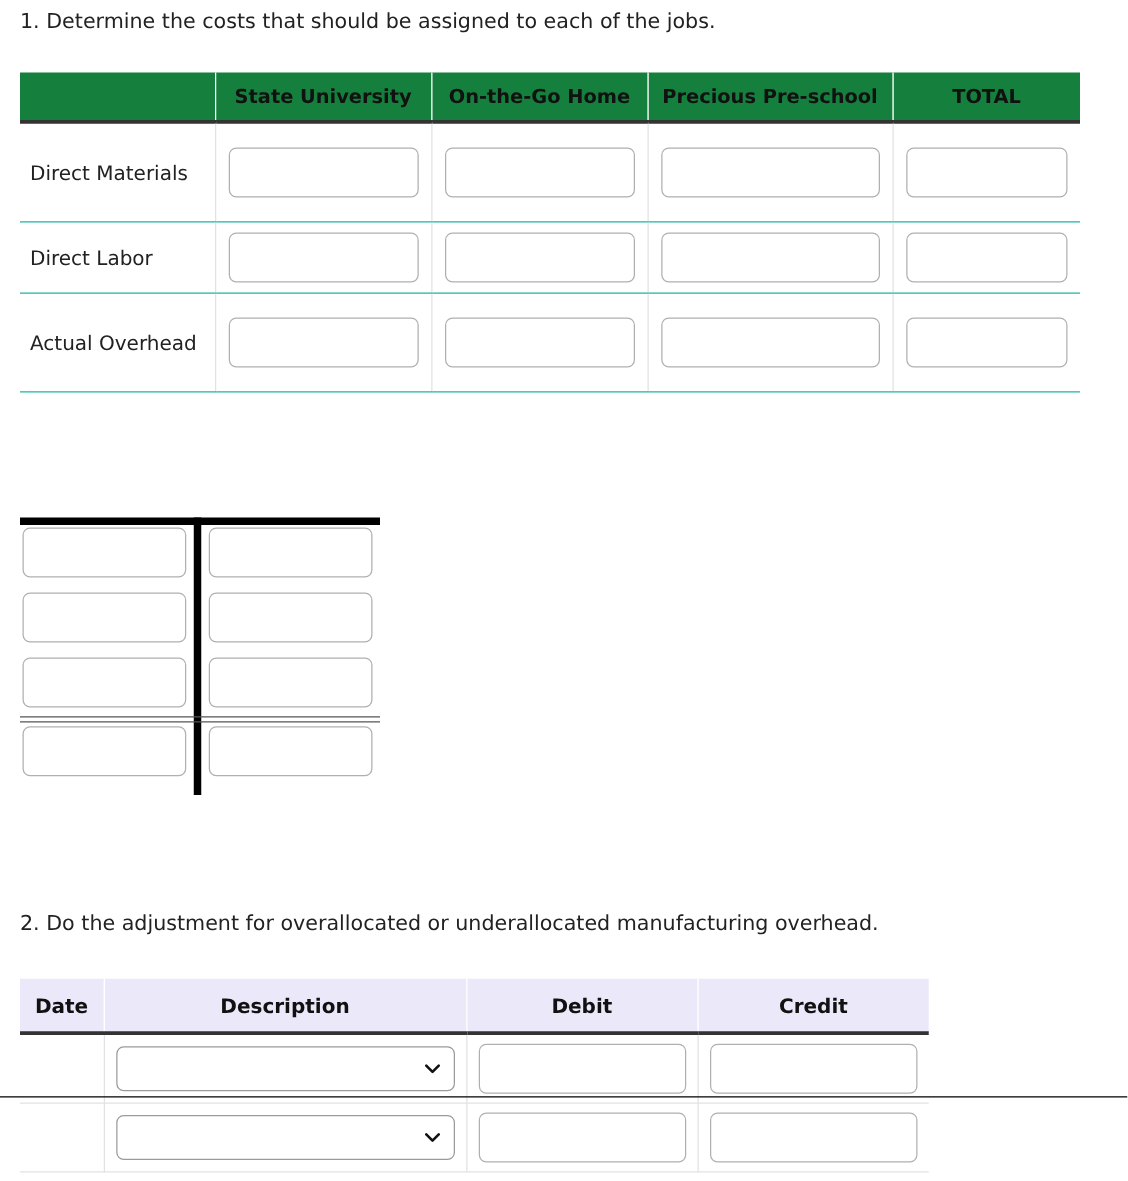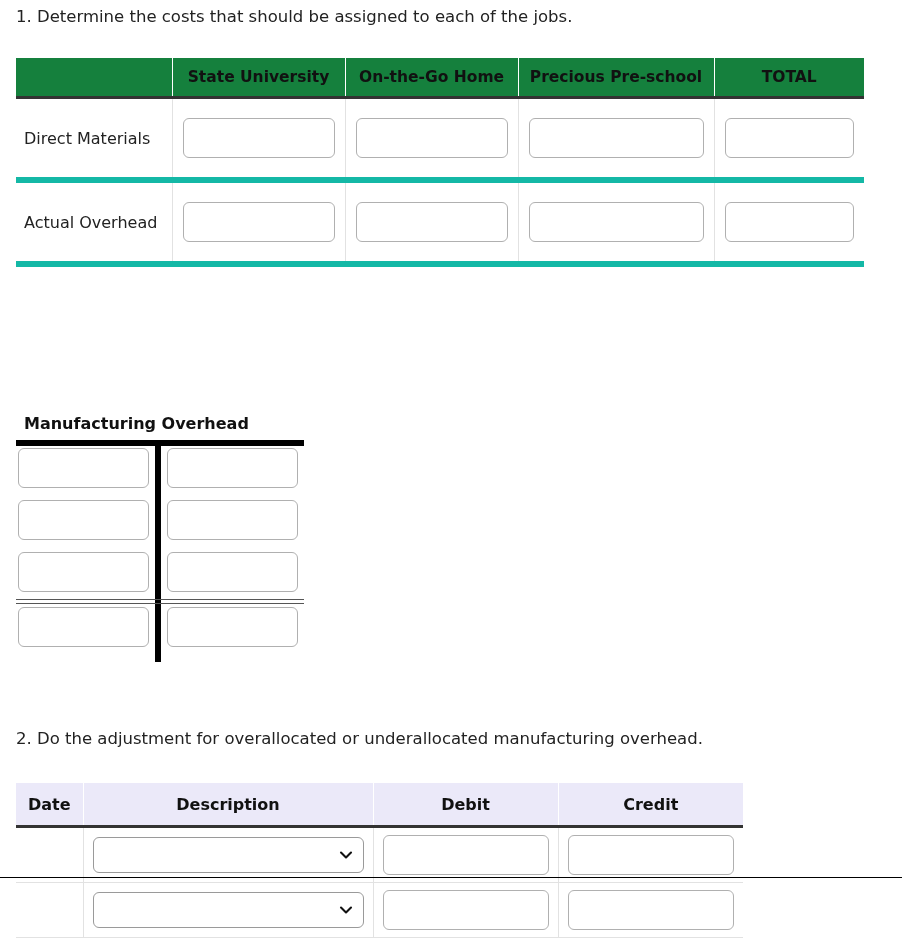--- a/index.html
+++ b/index.html
@@ -58,21 +58,21 @@
     text-align: center;
     line-height: 22px;
     padding: 8px 4px;
     vertical-align: middle;
     border-right: 1px solid #ffffff;
     border-bottom: 3px solid #333333;
   }
   #job-cost-table th.corner { border-right: 1px solid #ffffff; }
   #job-cost-table th:last-child { border-right: none; }
   #job-cost-table td {
-    border-bottom: 6px solid #14b8a6;
+    border-bottom: 1px solid #14b8a6;
     border-right: 1px solid #e2e2e2;
     padding: 8px 10px;
     vertical-align: middle;
   }
   #job-cost-table td:last-child { border-right: none; }
   #job-cost-table td.rowlabel {
     font-size: 16px;
     line-height: 19px;
     color: #222222;
     padding-left: 8px;
@@ -233,40 +233,54 @@
       <td>
         <input class="ibox" type="text" value="" style="">
       </td>
       <td>
         <input class="ibox" type="text" value="" style="">
       </td>
       <td>
         <input class="ibox" type="text" value="" style="">
       </td>
     </tr>
+    <tr class="short">
+      <td class="rowlabel">Direct Labor</td>
+      <td>
+        <input class="ibox" type="text" value="" style="">
+      </td>
+      <td>
+        <input class="ibox" type="text" value="" style="">
+      </td>
+      <td>
+        <input class="ibox" type="text" value="" style="">
+      </td>
+      <td>
+        <input class="ibox" type="text" value="" style="">
+      </td>
+    </tr>
     <tr class="tall">
       <td class="rowlabel">Actual Overhead</td>
       <td>
         <input class="ibox" type="text" value="" style="">
       </td>
       <td>
         <input class="ibox" type="text" value="" style="">
       </td>
       <td>
         <input class="ibox" type="text" value="" style="">
       </td>
       <td>
         <input class="ibox" type="text" value="" style="">
       </td>
     </tr>
   </tbody>
 </table>
 
 <div id="t-account-block">
-  <div id="t-account-title">Manufacturing Overhead</div>
   <div id="t-account">
     <div id="t-account-top-rule"></div>
     <div id="t-account-center-rule"></div>
     <div id="t-account-total-rule"></div>
 
     <div class="t-col" id="t-col-debit">
       <input class="ibox" type="text" value="" style="">
       <input class="ibox" type="text" value="" style="">
       <input class="ibox gap-after" type="text" value="" style="">
       <input class="ibox" type="text" value="" style="">

